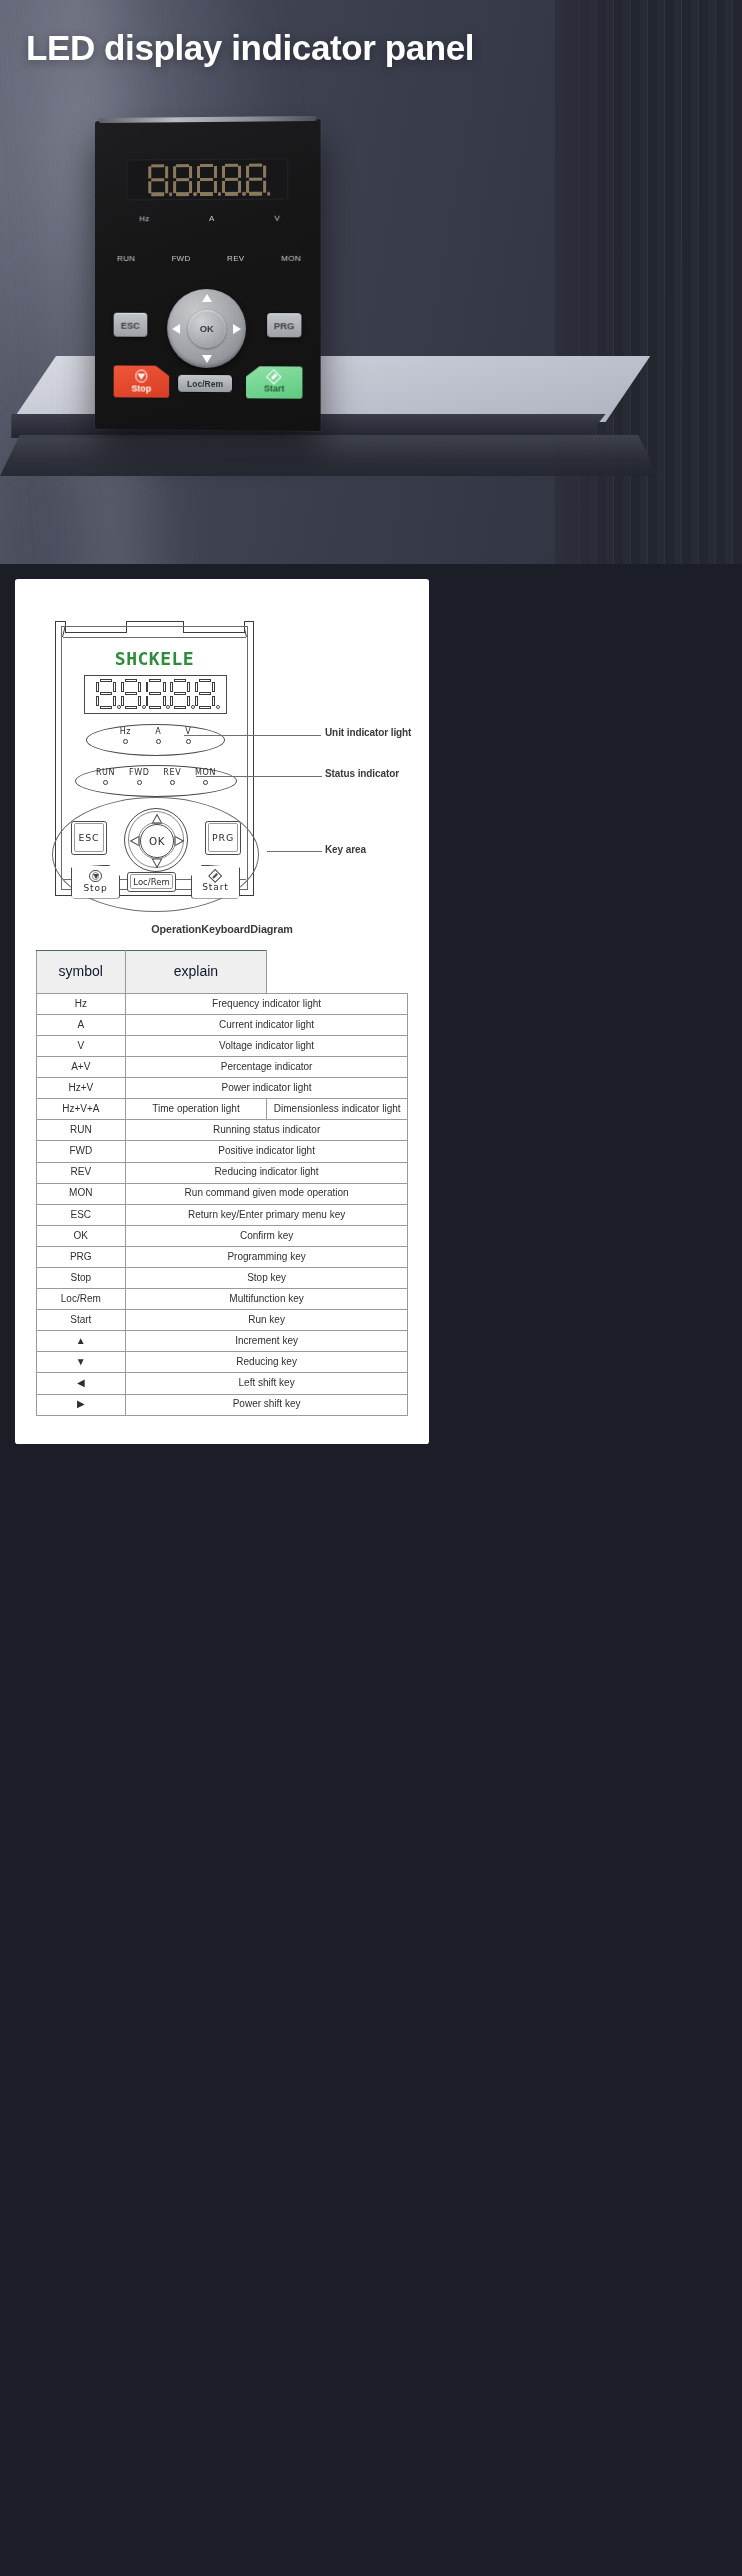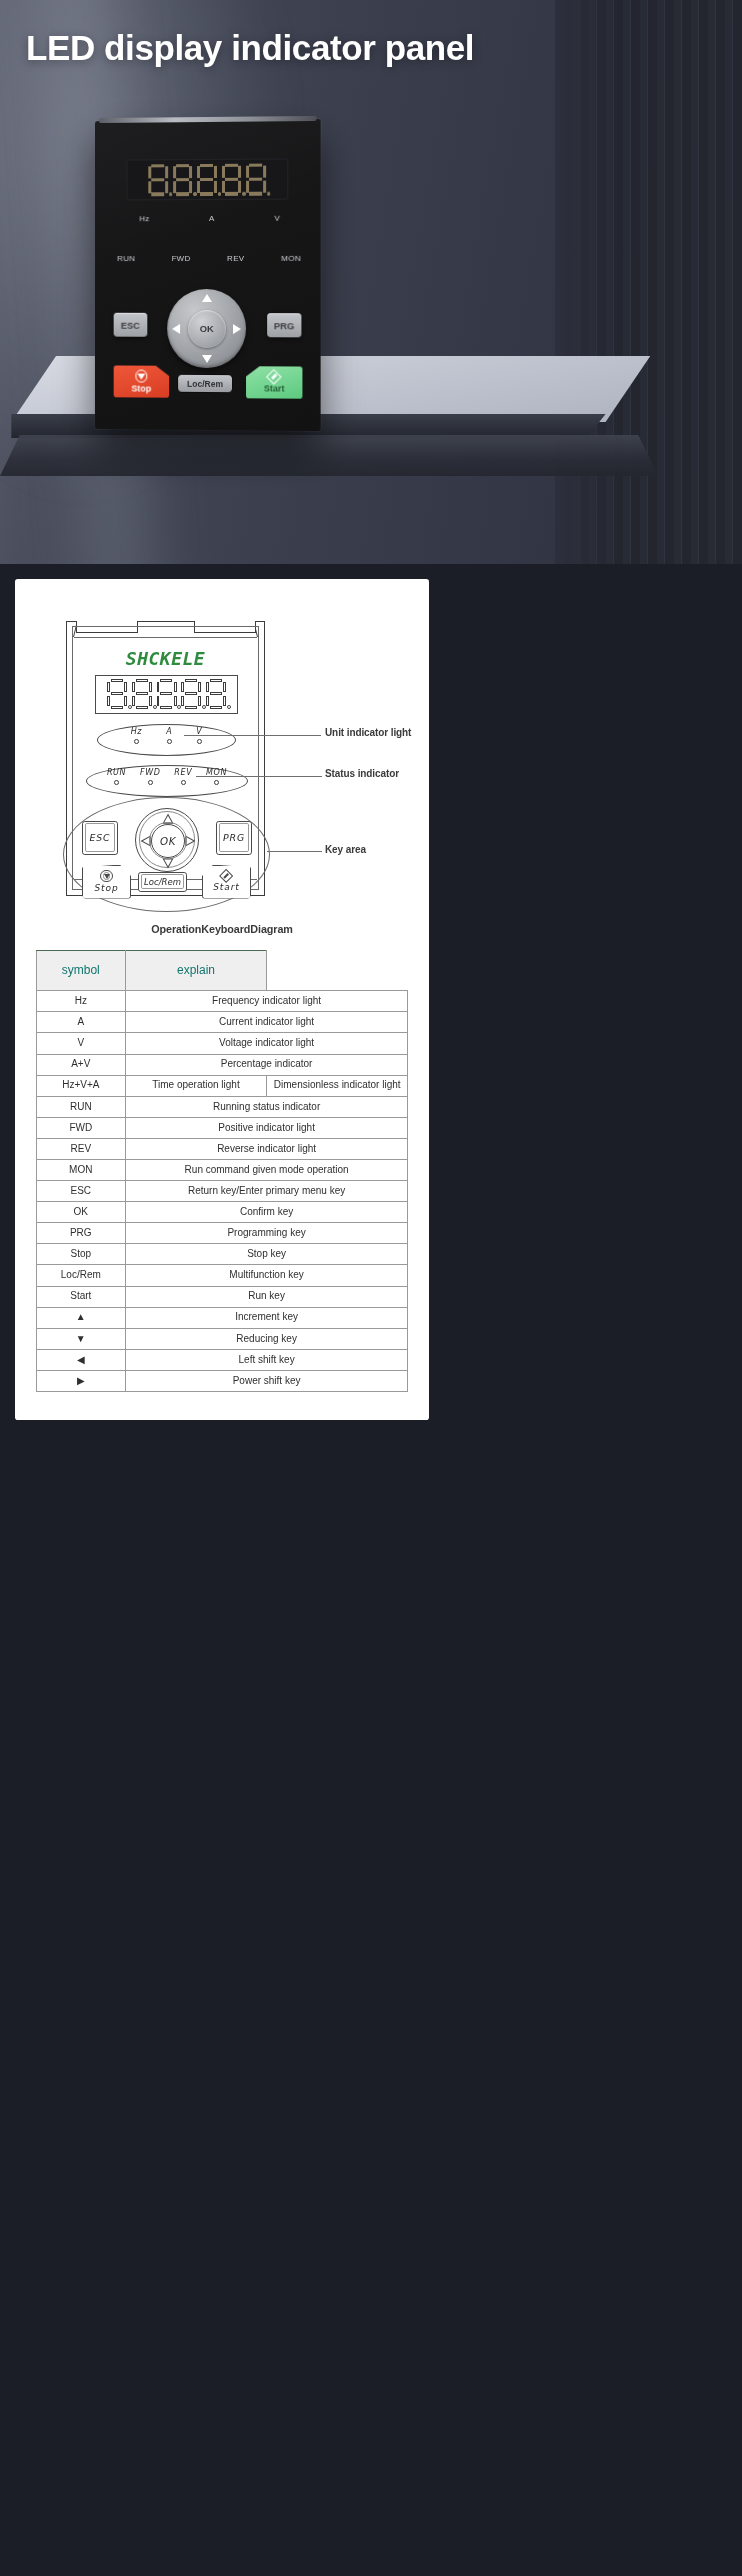--- a/index.html
+++ b/index.html
@@ -198,25 +198,24 @@
     width: 414px;
     background: #ffffff;
     border-radius: 2.8px;
     padding: 22.6px 0 28px 0;
   }
 
   .diagram-wrap { position: relative; width: 414px; height: 310px; }
 
   
   .ld {
-    position: absolute; left: 51px; top: 19px;
+    position: absolute; left: 40px; top: 19px;
     width: 199px; height: 275px;
     border: 0.9px solid #3c3c3c;
     background: #fff;
-    font-style: italic;
   }
   .ld-inner {
     position: absolute; left: 4.7px; top: 4.7px; right: 4.7px; bottom: 4.7px;
     border: 0.9px solid #6a6a6a;
   }
   .ld-notch-l, .ld-notch-r {
     position: absolute; top: -0.9px; height: 12.2px;
     border: 0.9px solid #3c3c3c; border-top: none; background: #fff;
   }
   .ld-notch-l { left: 8.5px; width: 62px; }
@@ -359,24 +358,24 @@
     font-weight: 400;
     color: #2f2f2f;
     text-align: center;
     vertical-align: middle;
     font-size: 10px;
     padding: 3.8px 1.9px;
     line-height: 1.25;
   }
   table.t thead th {
     background: #efefef;
-    font-size: 12px;
+    font-size: 14px;
     padding: 12.2px 1.9px;
     border-top: 1.4px solid #4b6b55;
-    color: #0f766e;
+    color: #0f172a;
   }
   table.t td.sym { width: 24%; }
   .arrow-g { font-size: 10.3px; line-height: 1; }
 </style>
 </head>
 <body>
 
 <div class="hero">
   <div class="hero-glow"></div>
   <div class="hero-softbar"></div>
@@ -641,35 +640,39 @@
           </tr>
           <tr>
             <td class="sym">V</td>
             <td colspan="2">Voltage indicator light</td>
           </tr>
           <tr>
             <td class="sym">A+V</td>
             <td colspan="2">Percentage indicator</td>
           </tr>
           <tr>
+            <td class="sym">Hz+V</td>
+            <td colspan="2">Power indicator light</td>
+          </tr>
+          <tr>
             <td class="sym">Hz+V+A</td>
             <td style="width: 38%;">Time operation light</td>
             <td>Dimensionless indicator light</td>
           </tr>
           <tr>
             <td class="sym">RUN</td>
             <td colspan="2">Running status indicator</td>
           </tr>
           <tr>
             <td class="sym">FWD</td>
             <td colspan="2">Positive indicator light</td>
           </tr>
           <tr>
             <td class="sym">REV</td>
-            <td colspan="2">Reverse indicator light</td>
+            <td colspan="2">Reducing indicator light</td>
           </tr>
           <tr>
             <td class="sym">MON</td>
             <td colspan="2">Run command given mode operation</td>
           </tr>
           <tr>
             <td class="sym">ESC</td>
             <td colspan="2">Return key/Enter primary menu key</td>
           </tr>
           <tr>

